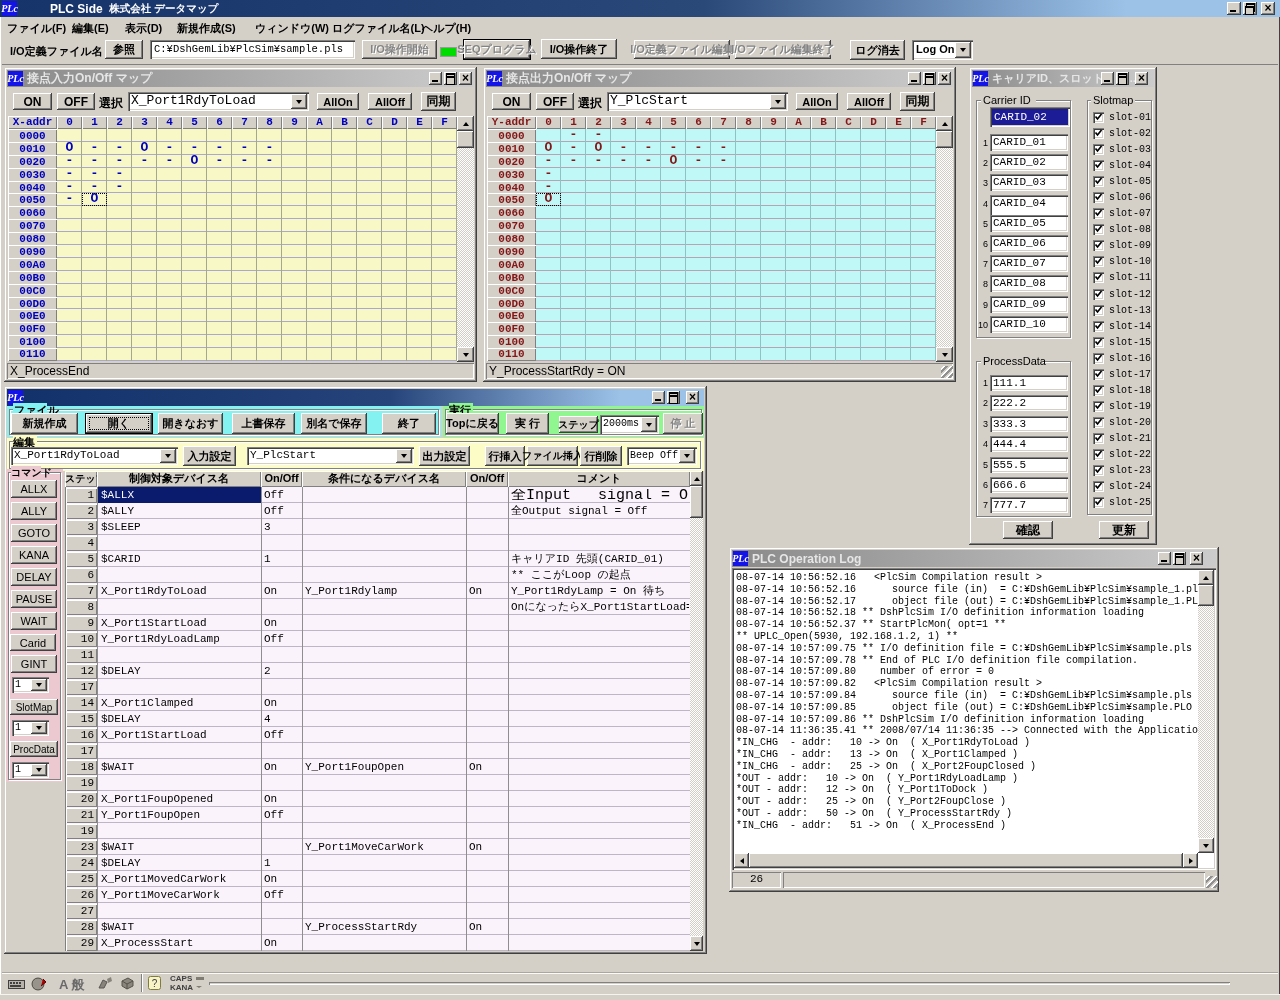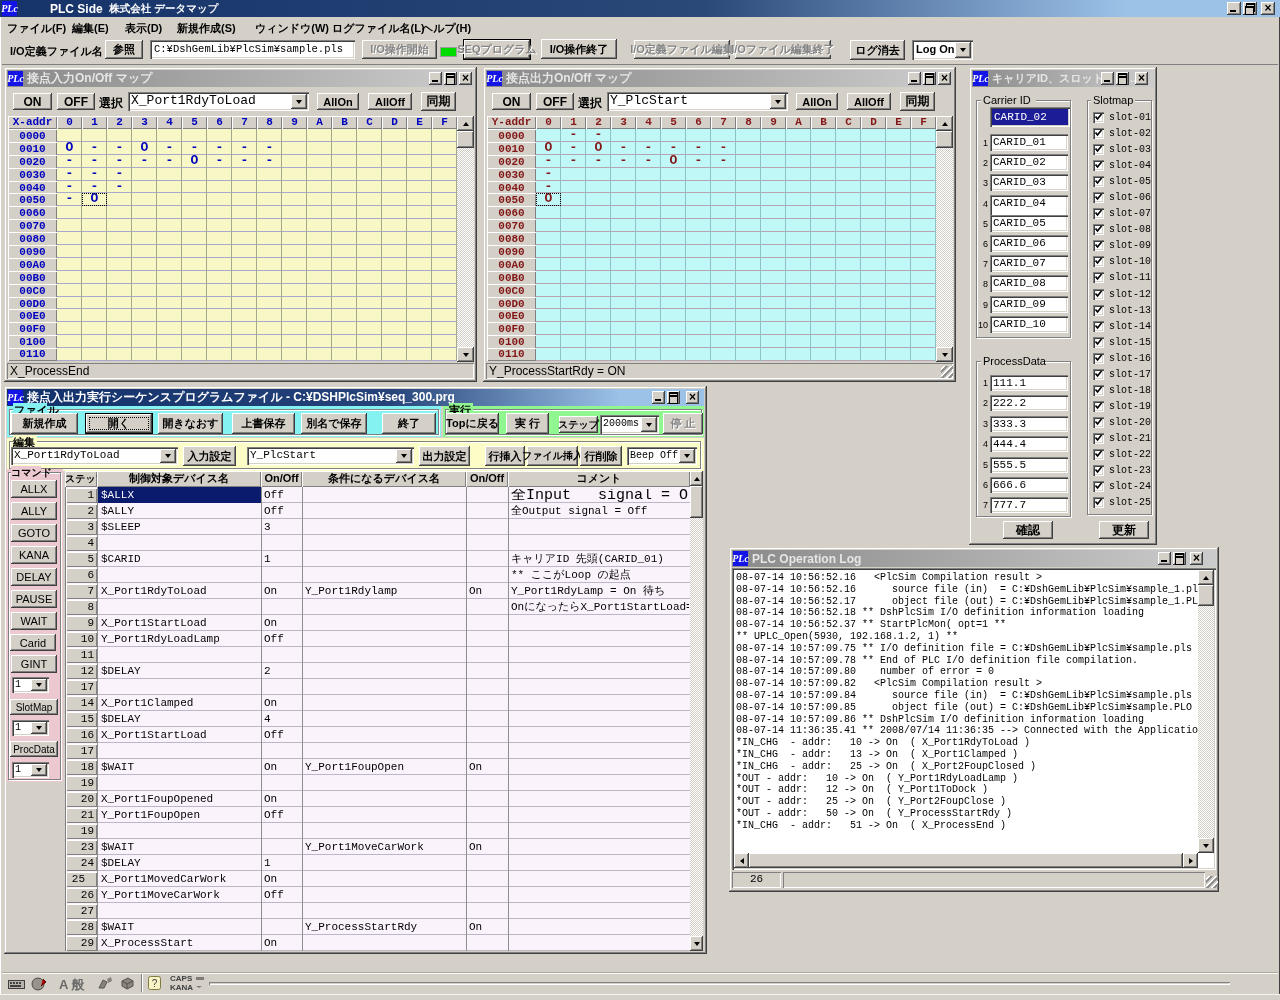--- a/index.html
+++ b/index.html
@@ -446,21 +446,20 @@
     <svg width="9" height="9" viewBox="0 0 9 9" style="position:absolute;left:1px;top:1px">
       <path d="M1.5 3.5 L3.5 6 L7.5 1" stroke="#000" stroke-width="1.7" fill="none"></path>
     </svg>
   </div>
 <div class="ab mono" style="left:1109px;top:497px;width:42px;height:11px;font-size:10px;line-height:11px;white-space:nowrap">slot-25</div>
 <div class="ab btn" style="left:1003px;top:521px;width:50px;height:18px;font-size:12px;font-weight:bold">確認</div>
 <div class="ab btn" style="left:1099px;top:521px;width:50px;height:18px;font-size:12px;font-weight:bold">更新</div>
 <div class="ab win" style="left:4px;top:386px;width:703px;height:568px;"></div>
 <div class="ab tba" style="left:7px;top:389px;width:697px;height:17px;font-size:12px;white-space:nowrap;overflow:hidden">
     <div class="ico" style="width:15px;height:15px;margin:0 4px 0 1px;font-size:10px;flex:none">PLc</div>
-    <span>接点入出力実行シーケンスプログラムファイル - C:¥DSHPlcSim¥seq_300.prg</span>
   </div>
 <div class="ab cap cmin" style="left:652px;top:391px;width:13px;height:13px;"></div>
 <div class="ab cap crst" style="left:667px;top:391px;width:13px;height:13px;"></div>
 <div class="ab cap cx" style="left:686px;top:391px;width:13px;height:13px;">
     <span style="margin-top:-1px">×</span>
   </div>
 <div class="ab " style="left:7px;top:406px;width:434px;height:31px;background:#85f2f2"></div>
 <div class="ab gb" style="left:9px;top:409px;width:430px;height:26px;border-color:#808080"></div>
 <div class="ab " style="left:13px;top:403px;width:34px;height:11px;background:#85f2f2;font-size:11px;white-space:nowrap;padding-left:1px;font-weight:bold">ファイル</div>
 <div class="ab btn" style="left:11px;top:413px;width:67px;height:21px;font-size:11px;font-weight:bold">新規作成</div>
@@ -610,21 +609,21 @@
 <div class="ab mono" style="left:101px;top:809px;width:158px;height:13px;font-size:11px;line-height:13px;white-space:nowrap;color:#000;overflow:hidden">Y_Port1FoupOpen</div>
 <div class="ab mono" style="left:264px;top:809px;width:36px;height:13px;font-size:11px;line-height:13px">Off</div>
 <div class="ab cell3d mono" style="left:66px;top:824px;width:31px;height:15px;font-size:11px;text-align:right;line-height:14px;padding-right:3px">19</div>
 <div class="ab cell3d mono" style="left:66px;top:840px;width:31px;height:15px;font-size:11px;text-align:right;line-height:14px;padding-right:3px">23</div>
 <div class="ab mono" style="left:101px;top:841px;width:158px;height:13px;font-size:11px;line-height:13px;white-space:nowrap;color:#000;overflow:hidden">$WAIT</div>
 <div class="ab mono" style="left:305px;top:841px;width:159px;height:13px;font-size:11px;line-height:13px;white-space:nowrap;overflow:hidden">Y_Port1MoveCarWork</div>
 <div class="ab mono" style="left:469px;top:841px;width:36px;height:13px;font-size:11px;line-height:13px">On</div>
 <div class="ab cell3d mono" style="left:66px;top:856px;width:31px;height:15px;font-size:11px;text-align:right;line-height:14px;padding-right:3px">24</div>
 <div class="ab mono" style="left:101px;top:857px;width:158px;height:13px;font-size:11px;line-height:13px;white-space:nowrap;color:#000;overflow:hidden">$DELAY</div>
 <div class="ab mono" style="left:264px;top:857px;width:36px;height:13px;font-size:11px;line-height:13px">1</div>
-<div class="ab cell3d mono" style="left:66px;top:872px;width:31px;height:15px;font-size:11px;text-align:right;line-height:14px;padding-right:12px">25</div>
+<div class="ab cell3d mono" style="left:66px;top:872px;width:31px;height:15px;font-size:11px;text-align:right;line-height:14px;padding-right:3px">25</div>
 <div class="ab mono" style="left:101px;top:873px;width:158px;height:13px;font-size:11px;line-height:13px;white-space:nowrap;color:#000;overflow:hidden">X_Port1MovedCarWork</div>
 <div class="ab mono" style="left:264px;top:873px;width:36px;height:13px;font-size:11px;line-height:13px">On</div>
 <div class="ab cell3d mono" style="left:66px;top:888px;width:31px;height:15px;font-size:11px;text-align:right;line-height:14px;padding-right:3px">26</div>
 <div class="ab mono" style="left:101px;top:889px;width:158px;height:13px;font-size:11px;line-height:13px;white-space:nowrap;color:#000;overflow:hidden">Y_Port1MoveCarWork</div>
 <div class="ab mono" style="left:264px;top:889px;width:36px;height:13px;font-size:11px;line-height:13px">Off</div>
 <div class="ab cell3d mono" style="left:66px;top:904px;width:31px;height:15px;font-size:11px;text-align:right;line-height:14px;padding-right:3px">27</div>
 <div class="ab cell3d mono" style="left:66px;top:920px;width:31px;height:15px;font-size:11px;text-align:right;line-height:14px;padding-right:3px">28</div>
 <div class="ab mono" style="left:101px;top:921px;width:158px;height:13px;font-size:11px;line-height:13px;white-space:nowrap;color:#000;overflow:hidden">$WAIT</div>
 <div class="ab mono" style="left:305px;top:921px;width:159px;height:13px;font-size:11px;line-height:13px;white-space:nowrap;overflow:hidden">Y_ProcessStartRdy</div>
 <div class="ab mono" style="left:469px;top:921px;width:36px;height:13px;font-size:11px;line-height:13px">On</div>

